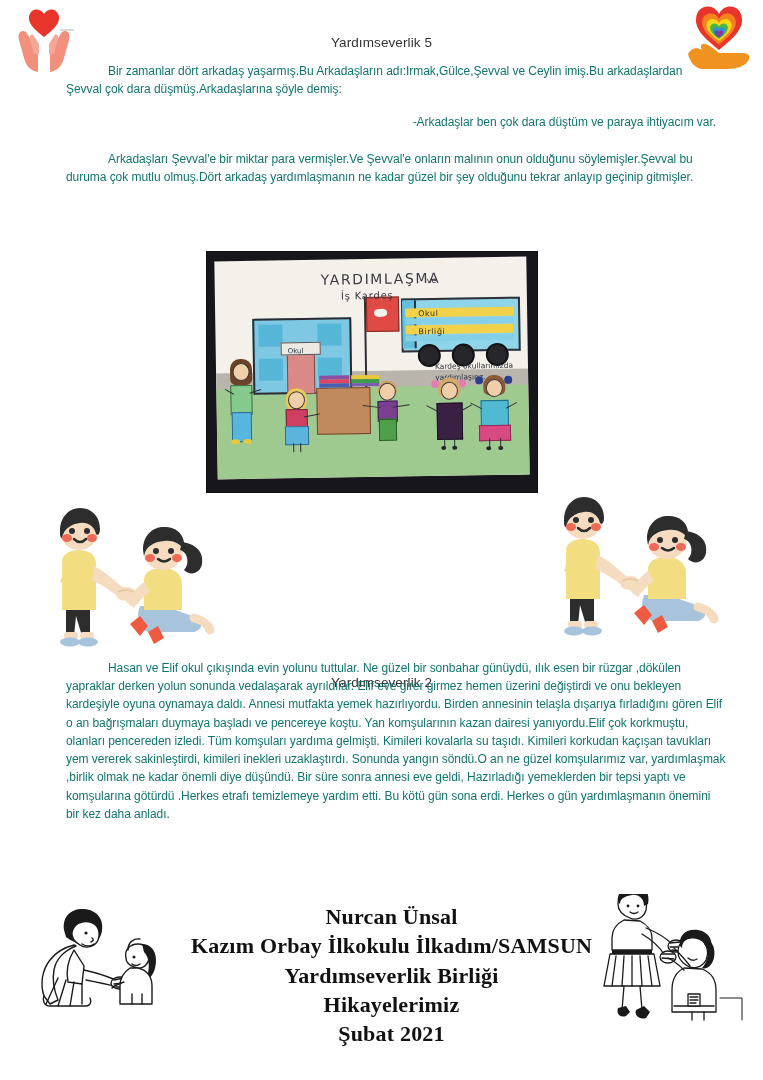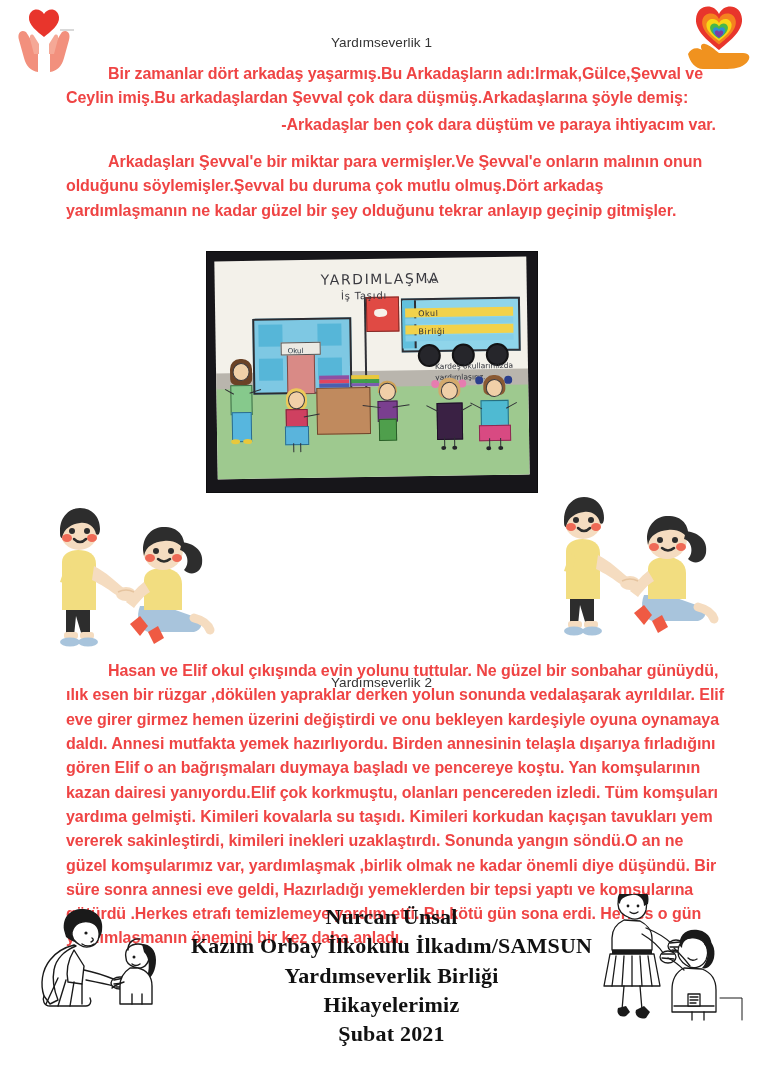--- a/index.html
+++ b/index.html
@@ -30,26 +30,25 @@
     font-size: 13.5px;
     line-height: 1.3;
     color: #333333;
     letter-spacing: 0.1px;
   }
   #title-1 { top: 34px; }
   #title-2 { top: 630px; margin-top: 44px; }
 
   .story-body {
     position: absolute;
-    font-size: 16px;
+    font-size: 12px;
     line-height: 1.52;
-    color: #ef4444;
+    color: #0f766e;
     text-align: left;
     letter-spacing: -0.05px;
-    font-weight: bold;
   }
   .indent { text-indent: 42px; }
 
   #para-1  { left: 66px; width: 650px; top: 62px; }
   #para-2  { left: 66px; width: 650px; top: 113px; text-align: right; }
   #para-3  { left: 66px; width: 650px; top: 150px; }
   #para-4  { left: 66px; width: 660px; top: 659px; }
 
   
   #drawing-photo {
@@ -186,21 +185,21 @@
         <path d="M40 19 C36.5 11, 24 12, 23.2 21.5 C22.4 31, 34 39.5, 40 44.5 C46 39.5, 57.6 31, 56.8 21.5 C56 12, 43.5 11, 40 19 Z" fill="#f5821f"></path>
         <path d="M40 23 C37.3 17, 28 17.8, 27.4 24.5 C26.8 31.5, 35.5 37.5, 40 41 C44.5 37.5, 53.2 31.5, 52.6 24.5 C52 17.8, 42.7 17, 40 23 Z" fill="#f7d716"></path>
         <path d="M40 26.5 C38 22, 31.5 22.6, 31.1 27.3 C30.7 32.3, 36.8 36.5, 40 38.8 C43.2 36.5, 49.3 32.3, 48.9 27.3 C48.5 22.6, 42 22, 40 26.5 Z" fill="#49b749"></path>
         <path d="M40 29.5 C38.6 26.3, 34.2 26.7, 33.9 30 C33.6 33.5, 37.8 36.4, 40 38 C42.2 36.4, 46.4 33.5, 46.1 30 C45.8 26.7, 41.4 26.3, 40 29.5 Z" fill="#2d8fd5"></path>
         <path d="M40 32 C39 29.8, 36 30.1, 35.8 32.3 C35.6 34.7, 38.5 36.7, 40 37.8 C41.5 36.7, 44.4 34.7, 44.2 32.3 C44 30.1, 41 29.8, 40 32 Z" fill="#7b3fa0"></path>
       </g>
       <path d="M9 54 C12 48, 18 47, 23 50 C21 47, 22 43, 26 44 C31 45, 36 50, 40 53 L64 53 C70 53, 72 57, 69 61 C66 66, 58 69, 48 69 L24 69 C16 69, 11 62, 9 54 Z" fill="#f0921f"></path>
     </svg>
   </div>
 
-  <div class="story-title" id="title-1">Yardımseverlik 1</div>
+  <div class="story-title" id="title-1">Yardımseverlik 5</div>
 
   <div class="story-body indent" id="para-1">Bir zamanlar dört arkadaş yaşarmış.Bu Arkadaşların adı:Irmak,Gülce,Şevval ve Ceylin imiş.Bu arkadaşlardan Şevval çok dara düşmüş.Arkadaşlarına şöyle demiş:</div>
   <div class="story-body" id="para-2">-Arkadaşlar ben çok dara düştüm ve paraya ihtiyacım var.</div>
   <div class="story-body indent" id="para-3">Arkadaşları Şevval'e  bir miktar para vermişler.Ve Şevval'e onların malının onun olduğunu söylemişler.Şevval bu duruma çok mutlu olmuş.Dört arkadaş yardımlaşmanın ne kadar güzel bir şey olduğunu tekrar anlayıp geçinip gitmişler.</div>
 
   <div id="drawing-photo">
     <div class="paper">
 
       <div class="dw" id="dw-ground"></div>
       <div class="dw" id="dw-road"></div>
@@ -228,21 +227,21 @@
         <div class="bus-stripe-b" style="top:35px;"></div>
         <div class="bus-wheel" style="left:14px;"></div>
         <div class="bus-wheel" style="left:48px;"></div>
         <div class="bus-wheel" style="left:82px;"></div>
       </div>
       <div class="hw" id="dw-bus-label1">Okul</div>
       <div class="hw" id="dw-bus-label2">Birliği</div>
 
       <div class="hw" id="dw-title">YARDIMLAŞMA</div>
       <div class="hw" id="dw-title-ve">ve</div>
-      <div class="hw" id="dw-subtitle">İş Taşıdı</div>
+      <div class="hw" id="dw-subtitle">İş Kardeş</div>
 
       <div class="hw" id="dw-note1">Kardeş okullarımızda</div>
       <div class="hw" id="dw-note2">yardımlaşırız.</div>
 
       <div class="dw" id="dw-box"></div>
       <div class="dw" id="dw-books1">
         <div style="position:absolute;top:0;left:0;width:30px;height:4px;background:#8e4fa3;"></div>
         <div style="position:absolute;top:4px;left:0;width:30px;height:4px;background:#e0455f;"></div>
         <div style="position:absolute;top:8px;left:0;width:30px;height:4px;background:#4a5fb0;"></div>
       </div>

